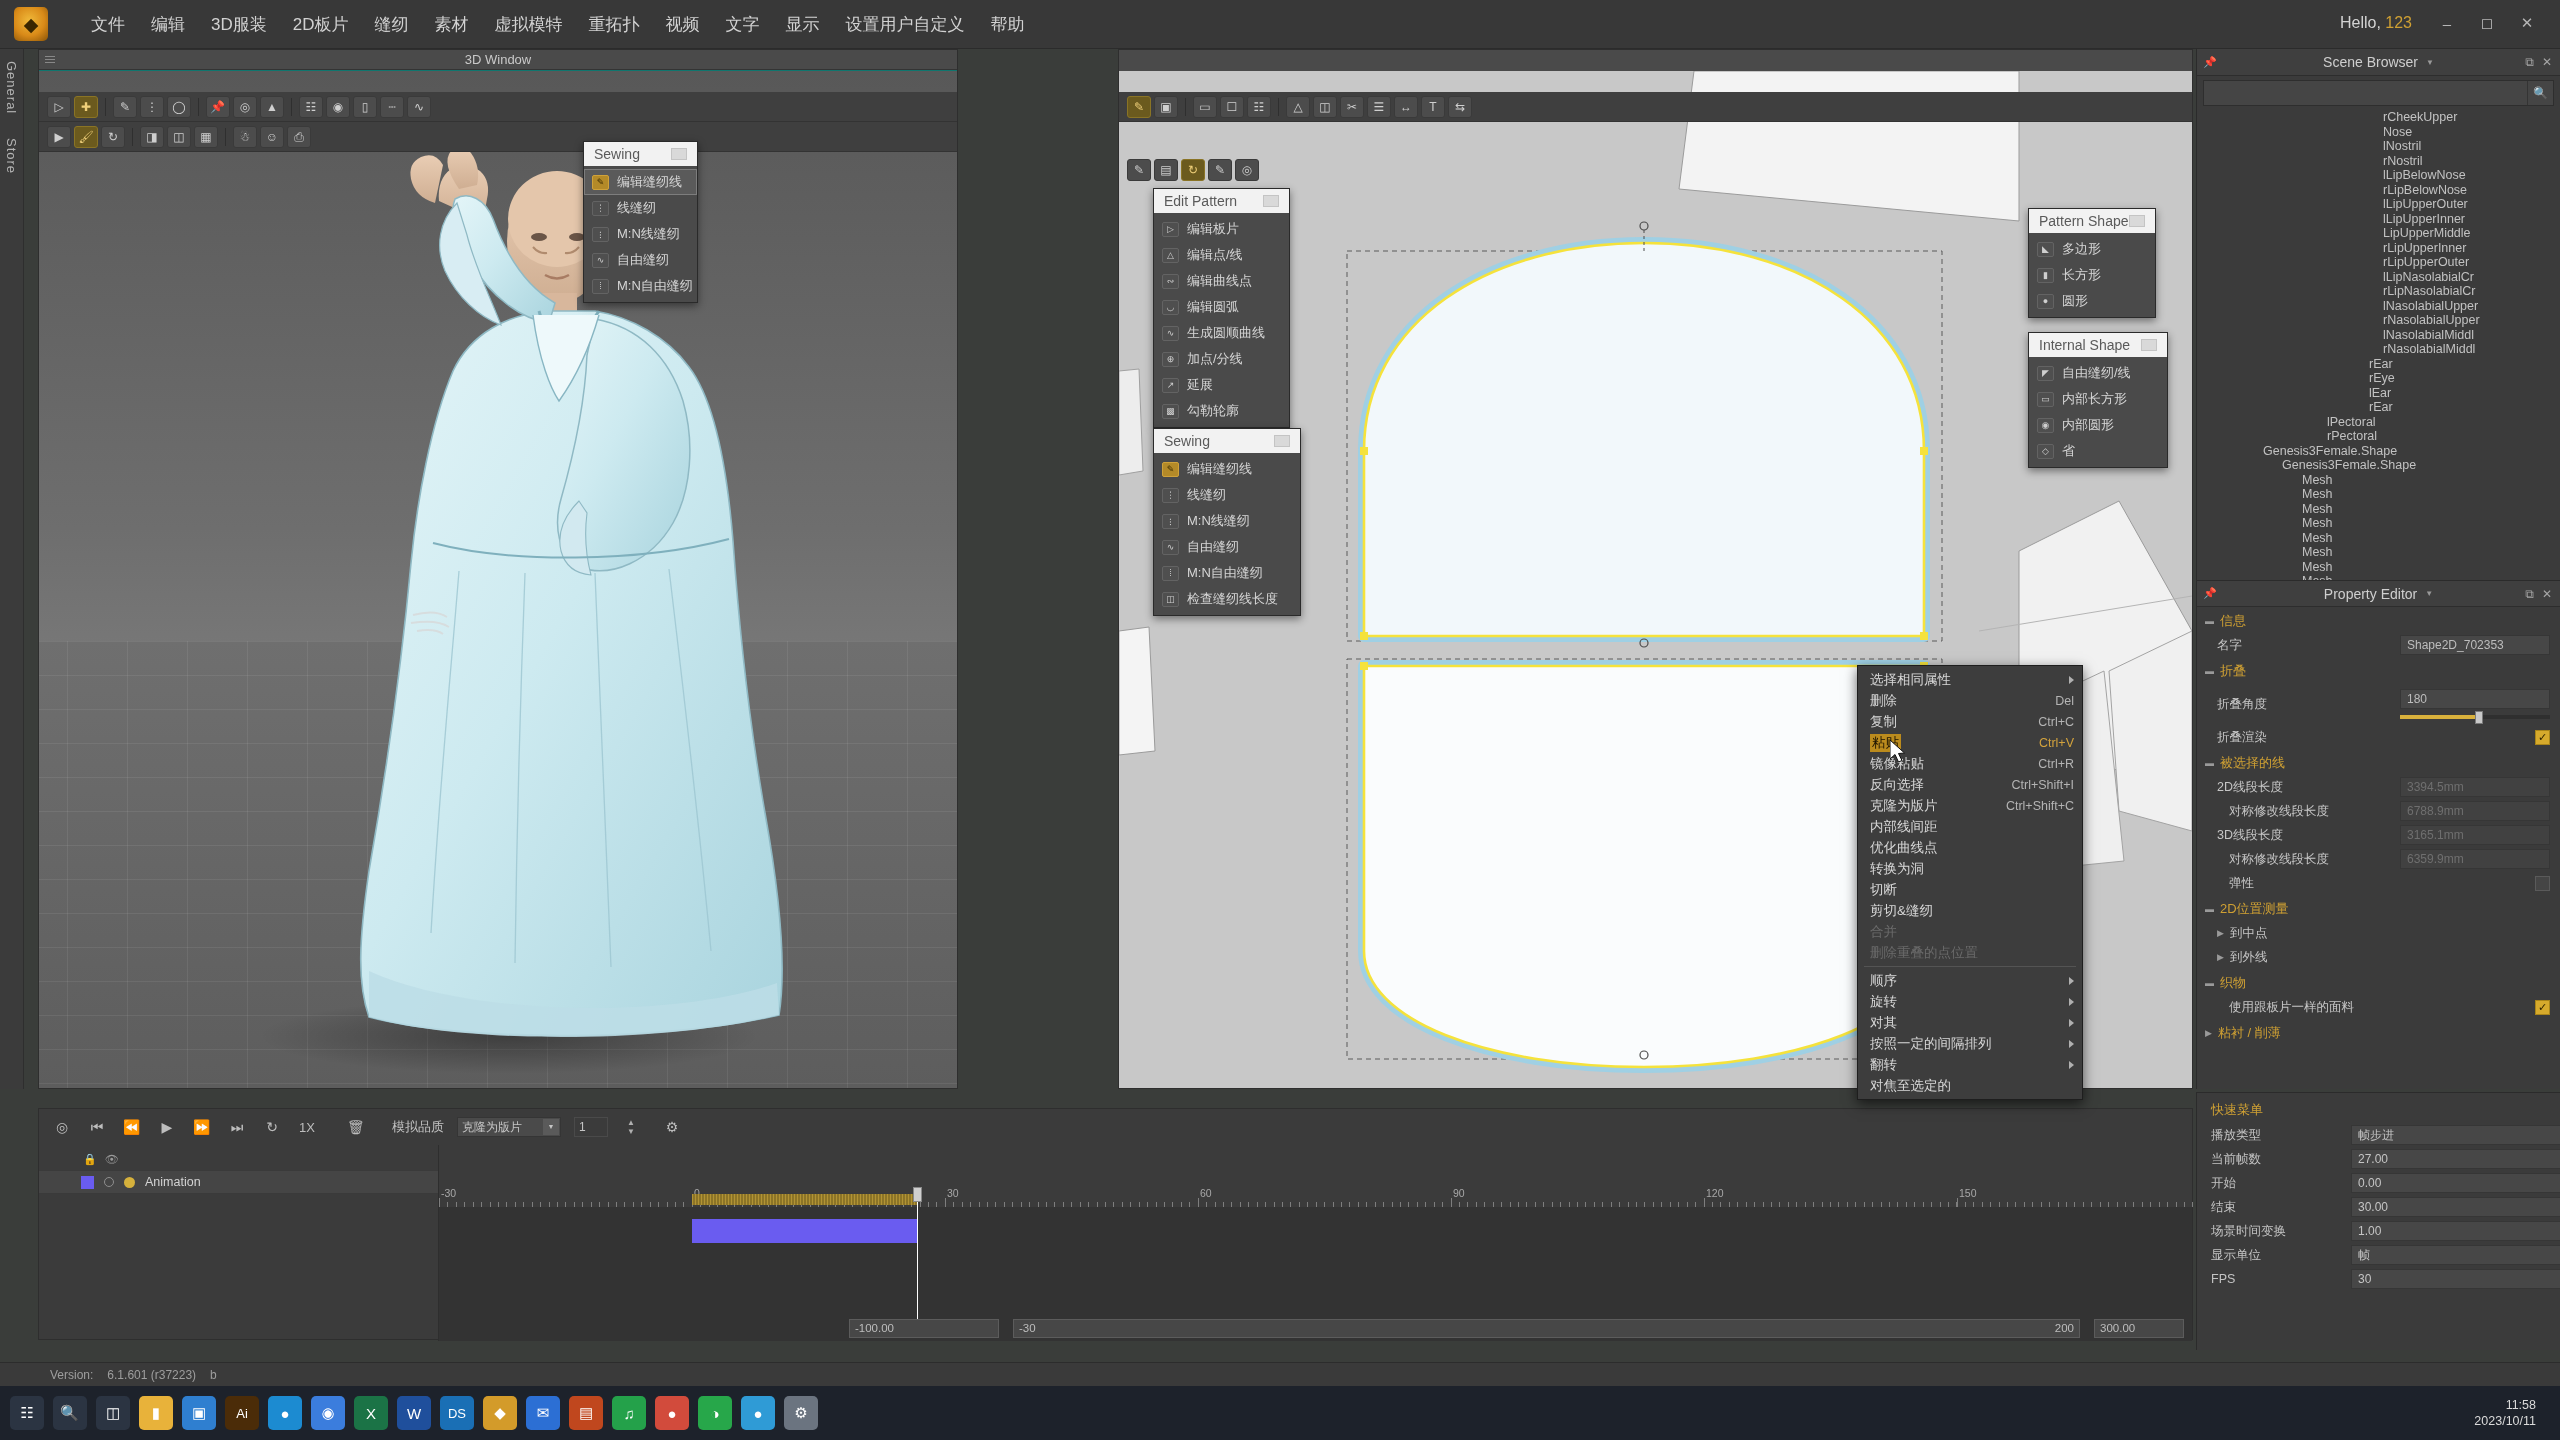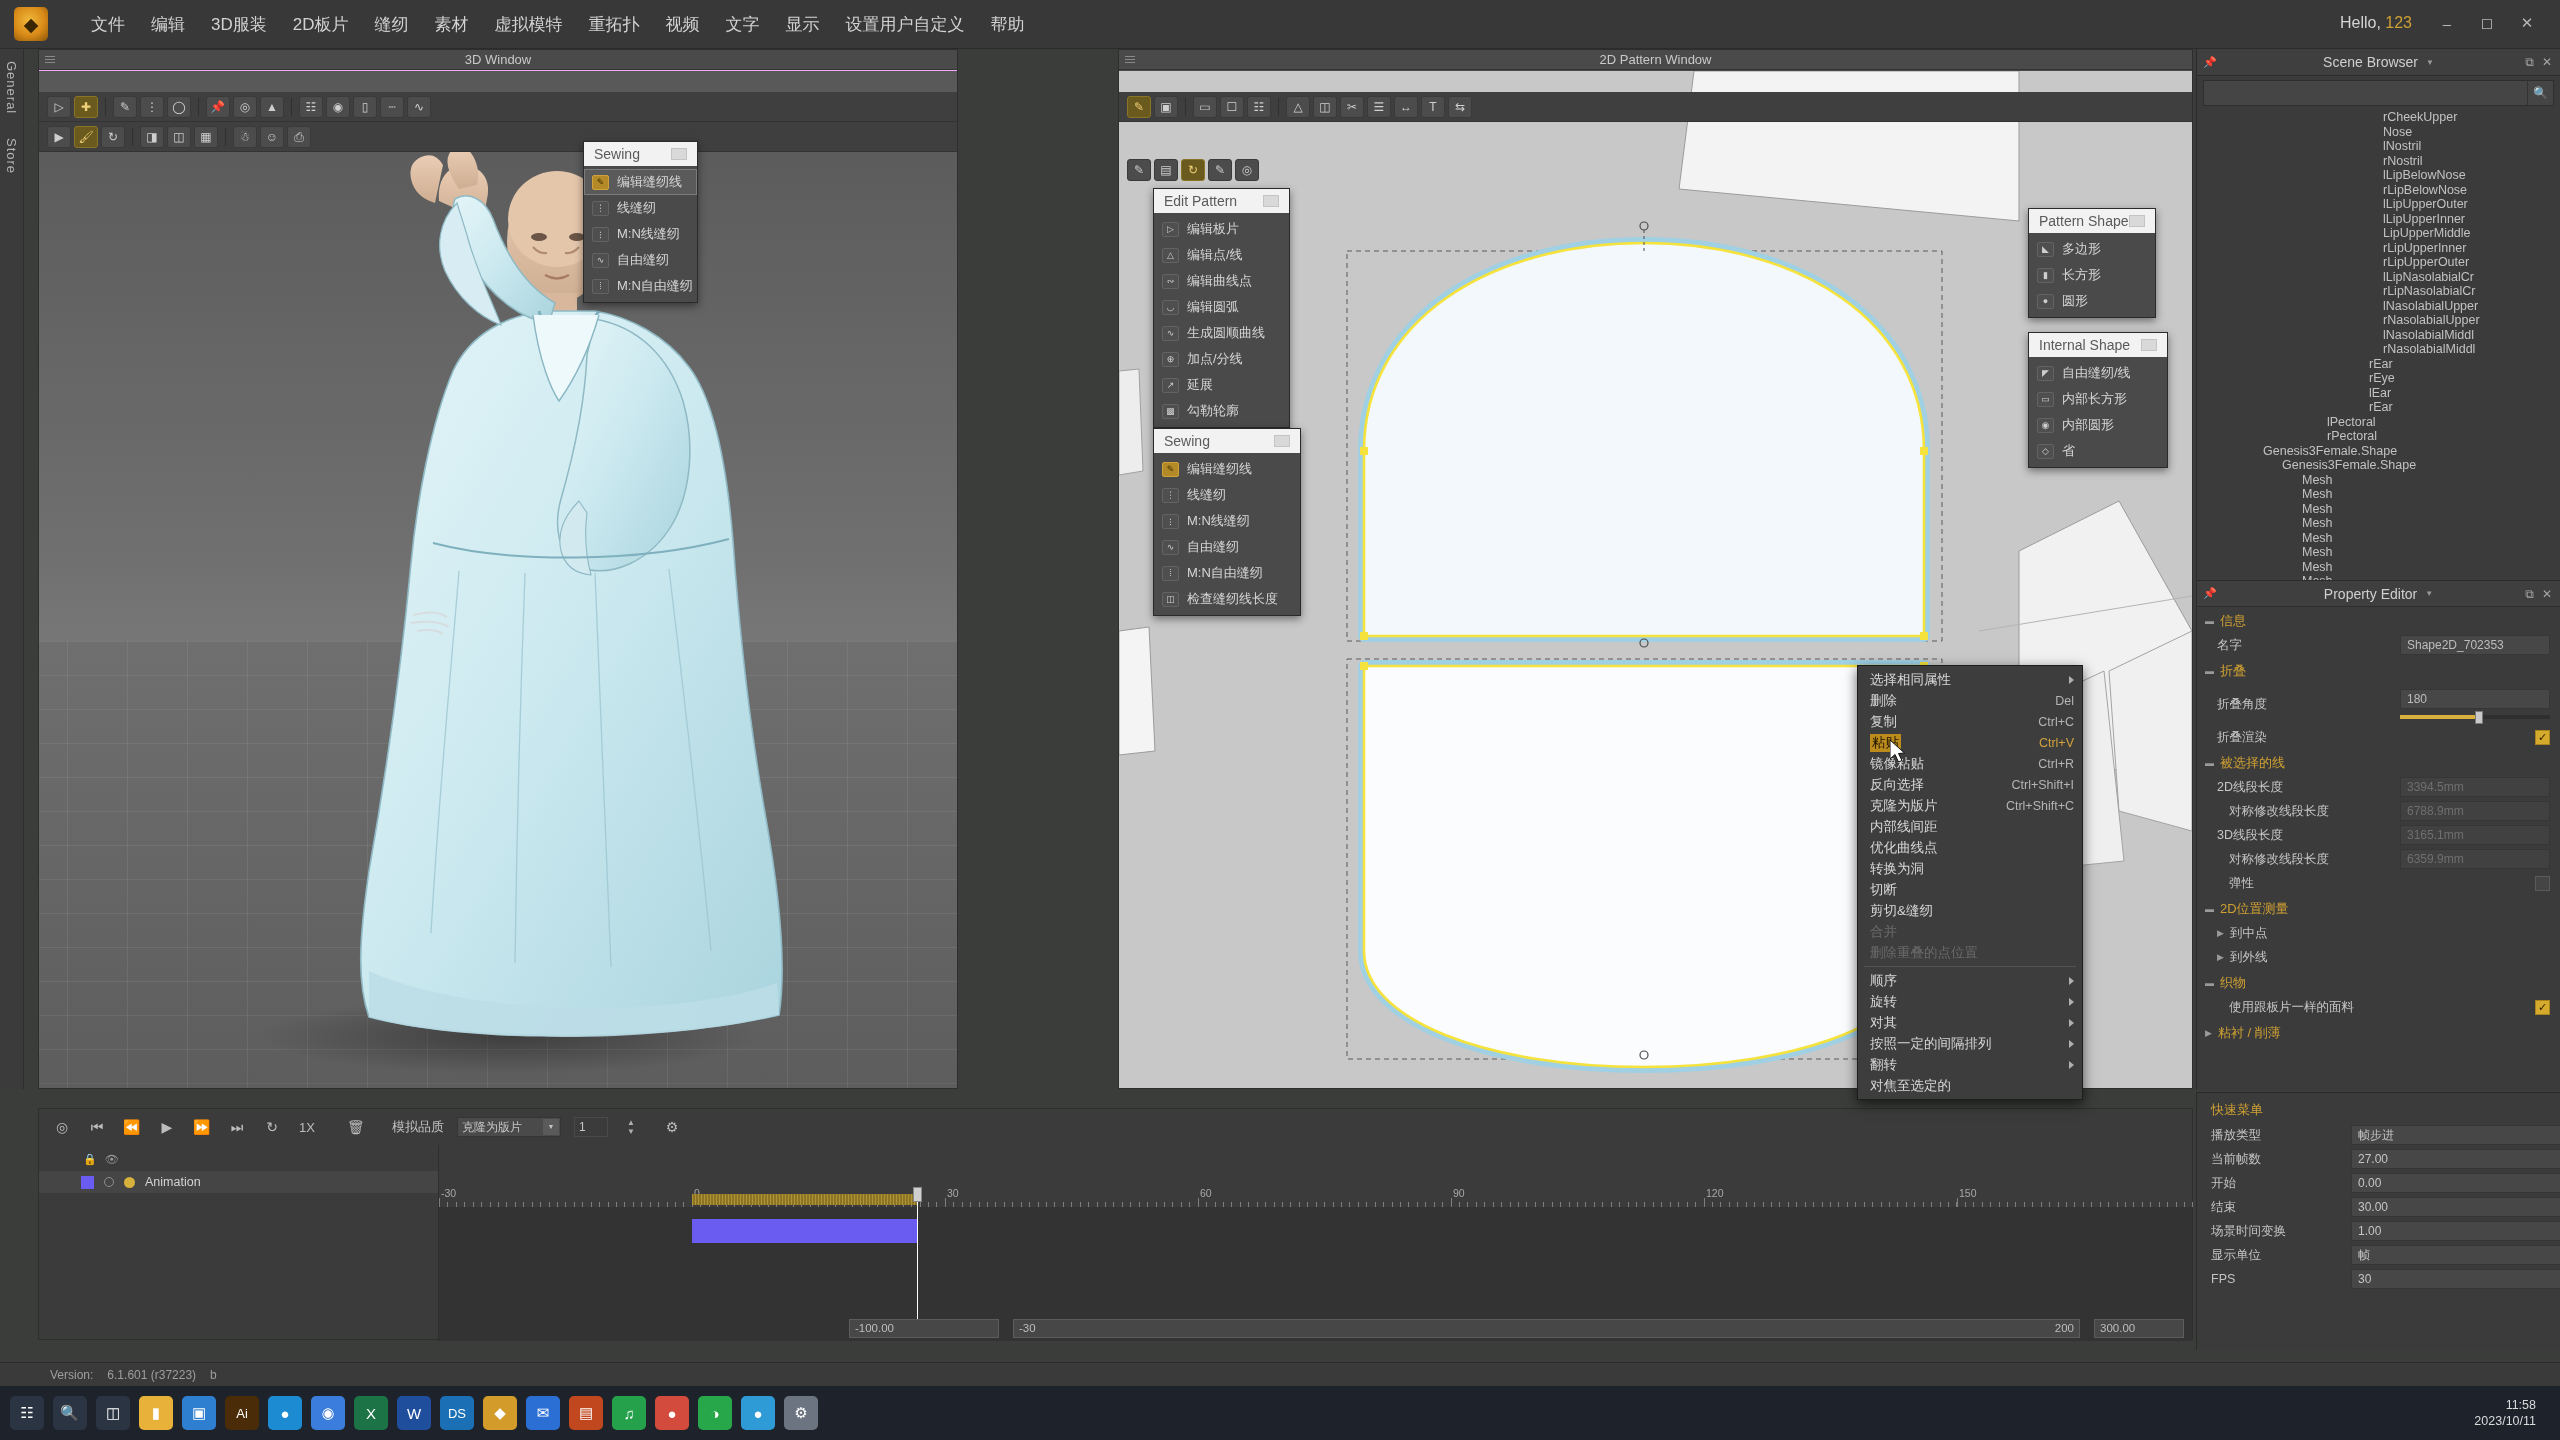--- a/index.html
+++ b/index.html
@@ -54,21 +54,21 @@
     display: flex; align-items: center; justify-content: center;
     font-size: 13px; color: #c9c9c9; position: relative;
   }
   .panel-header .hdr-dots {
     position: absolute; left: 6px; top: 6px; width: 10px; height: 8px;
     background: repeating-linear-gradient(to bottom,#888 0 1px,transparent 1px 3px);
   }
 
   .view3d {
     position: absolute; left: 38px; top: 49px; width: 920px; height: 1040px;
-    background: #f0abfc; border: 1px solid #2e2e2e;
+    background: #0f766e; border: 1px solid #2e2e2e;
   }
   .view3d-canvas {
     position: absolute; left: 0; top: 21px; right: 0; bottom: 0;
     background: linear-gradient(#585858 0%, #6e6e6e 45%, #7b7b7b 62%, #6a6a6a 100%);
     overflow: hidden;
   }
   .floor {
     position: absolute; left: -10%; top: 56%; width: 120%; height: 44%;
     background:
       repeating-linear-gradient(to right, rgba(255,255,255,.07) 0 1px, transparent 1px 60px),
@@ -466,24 +466,20 @@
           <div class="popup-row">
             <span class="pi dark">⁞</span>
             <span>M:N自由缝纫</span>
           </div>
         </div>
       </div>
     </div>
   </div>
 
   <div class="view2d">
-    <div class="panel-header">
-      <span class="hdr-dots"></span>
-      <span>2D Pattern Window</span>
-    </div>
 
     <div class="view2d-canvas">
       <svg width="1073" height="1019" viewBox="0 0 1073 1019" style="position:absolute;left:0;top:0">
 
         <polygon points="575,0 900,0 900,150 560,118" fill="#f3f3f3" stroke="#9b9b9b" stroke-width="1"></polygon>
         <polygon points="900,480 1000,430 1073,560 1000,700 900,660" fill="#f1f1f1" stroke="#9b9b9b" stroke-width="1"></polygon>
         <polygon points="0,560 30,556 36,680 0,684" fill="#f4f4f4" stroke="#9b9b9b" stroke-width="1"></polygon>
         <polygon points="0,300 20,298 24,400 0,404" fill="#ededed" stroke="#a0a0a0" stroke-width="1"></polygon>
 
         <rect x="228" y="180" width="595" height="390" fill="none" stroke="#5a5a5a" stroke-width="1" stroke-dasharray="5,4"></rect>

